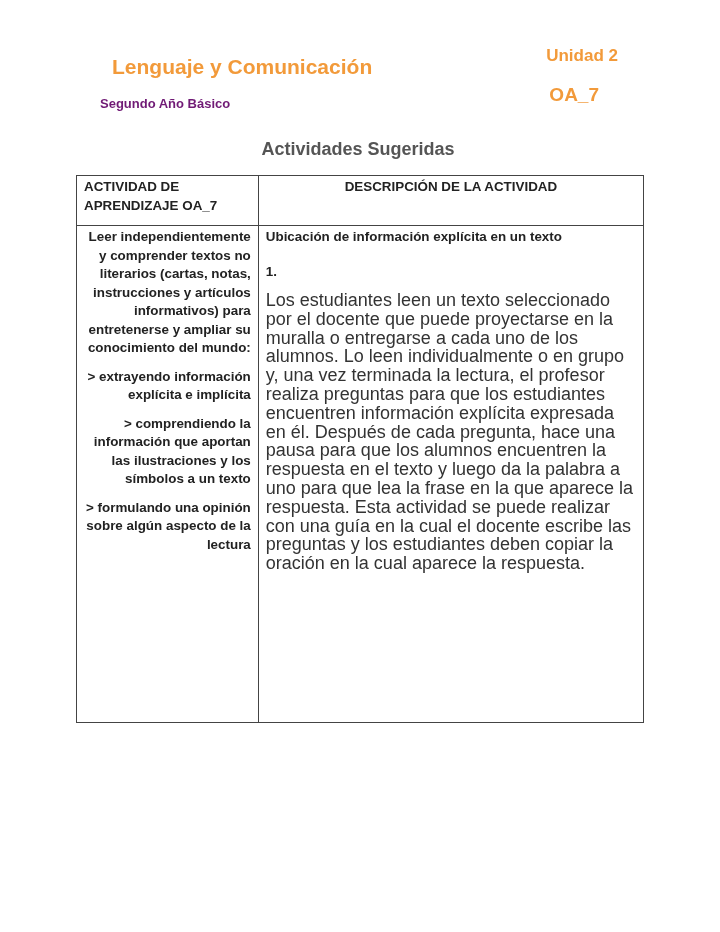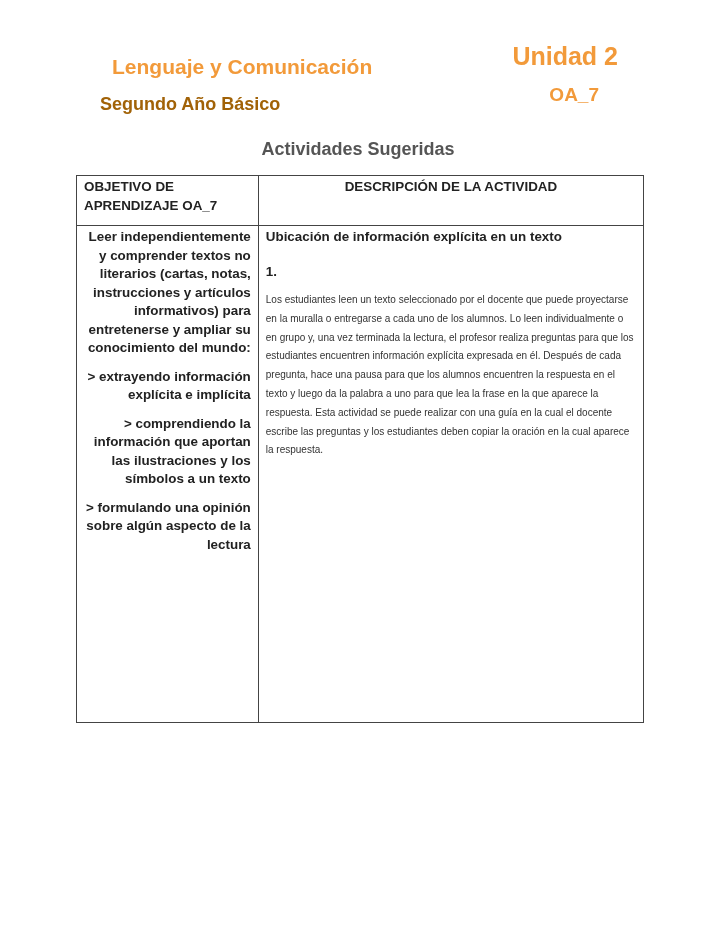--- a/index.html
+++ b/index.html
@@ -27,28 +27,28 @@
       text-align: right;
     }
     .subject {
       font-size: 21px;
       font-weight: bold;
       color: #f29a3a;
       line-height: 26px;
       margin: 12px;
     }
     .grade {
-      font-size: 18px;
+      font-size: 13px;
       font-weight: bold;
-      color: #a16207;
+      color: #701a75;
       line-height: 24px;
       margin: 0;
     }
     .unit {
-      font-size: 25px;
+      font-size: 17px;
       font-weight: bold;
       color: #f29a3a;
       line-height: 24px;
       margin: 0;
     }
     .oa {
       font-size: 19px;
       font-weight: bold;
       color: #f29a3a;
       line-height: 24px;
@@ -113,21 +113,21 @@
       margin: 0 0 16px 0;
       color: #222222;
     }
     td.desc .act-num {
       font-weight: bold;
       margin: 0 0 10px 0;
       color: #222222;
     }
     td.desc .act-body {
       margin: 0;
-      font-size: 10px;
+      font-size: 18px;
       line-height: 18.8px;
     }
   </style>
 </head>
 <body>
 
 <div class="header-left">
   <p class="subject">Lenguaje y Comunicación</p>
   <p class="grade">Segundo Año Básico</p>
 </div>
@@ -139,21 +139,21 @@
 
 <h2 class="section-title">Actividades Sugeridas</h2>
 
 <table class="activities">
   <colgroup>
     <col class="col-left">
     <col class="col-right">
   </colgroup>
   <tbody>
       <tr>
-    <th class="h-left">OBJETIVO DE APRENDIZAJE OA_7</th>
+    <th class="h-left">ACTIVIDAD DE APRENDIZAJE OA_7</th>
     <th class="h-right">DESCRIPCIÓN DE LA ACTIVIDAD</th>
   </tr>
   <tr>
     <td class="obj">
       <p>Leer independientemente y comprender textos no literarios (cartas, notas, instrucciones y artículos informativos) para entretenerse y ampliar su conocimiento del mundo:</p>
       <p>&gt; extrayendo información explícita e implícita</p>
       <p>&gt; comprendiendo la información que aportan las ilustraciones y los símbolos a un texto</p>
       <p>&gt; formulando una opinión sobre algún aspecto de la lectura</p>
     </td>
     <td class="desc">

